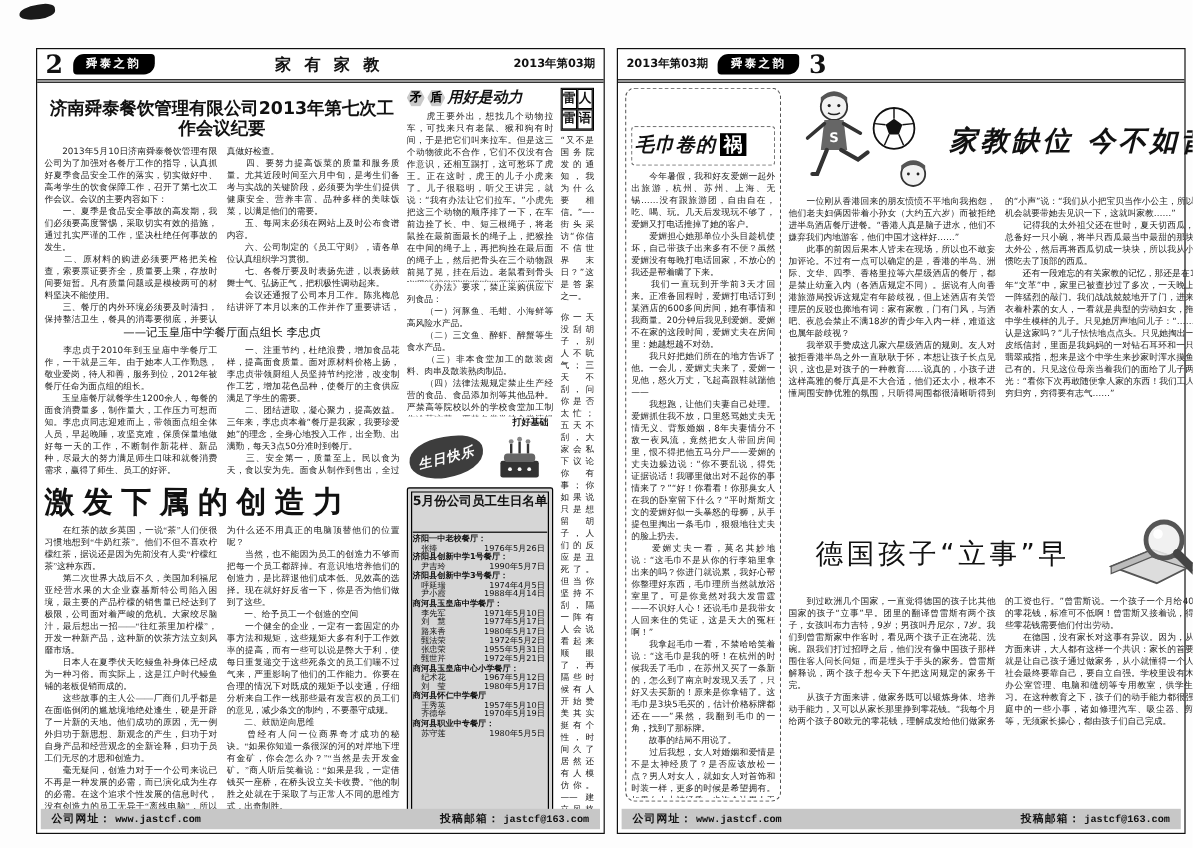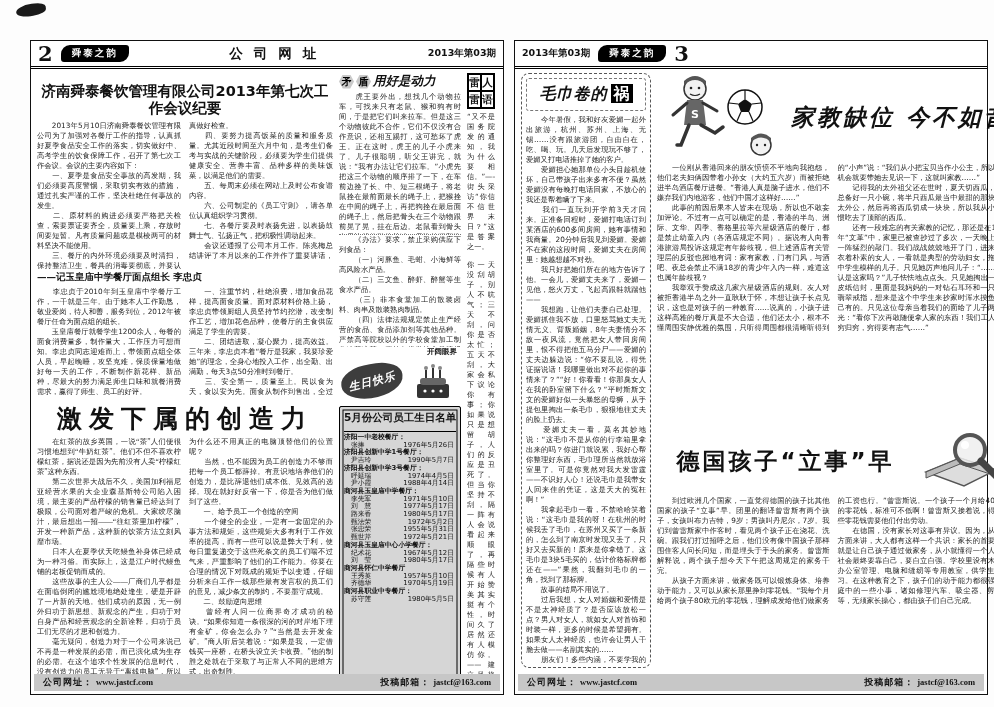--- a/index.html
+++ b/index.html
@@ -20,81 +20,81 @@
   .jtext{font-size:7.3px;line-height:10px;text-align:justify;white-space:pre-line;color:#1c1c1c;overflow:hidden;}
   .cols2{column-count:2;column-gap:8px;}
   
   .pbody{flex:1 1 auto;min-height:0;display:grid;padding:4px 6px;gap:6px;}
   .pbody-left{grid-template-columns:296px 122px 28px;}
   .a1-title{font-size:14.5px;font-weight:bold;text-align:center;margin:10px 0 4px;line-height:17px;}
   .a1-body{height:150px;}
   .a2-title{text-align:center;margin:5px 0 1px;line-height:22px;white-space:nowrap;}
   .a2-t1{font-size:19px;font-weight:900;font-style:italic;letter-spacing:2px;}
   .a2-t2{font-size:20px;font-weight:900;letter-spacing:2px;margin-left:10px;}
-  .a2-byline{font-weight:bold;font-size:9.5px;margin-bottom:3px;}
+  .a2-byline{text-align:center;font-weight:normal;font-size:9.5px;margin-bottom:3px;}
   .a2-body{height:112px;}
-  .a3-title{font-size:25px;font-weight:900;letter-spacing:7px;text-align:center;margin:6px 0 4px;line-height:28px;}
+  .a3-title{font-size:25px;font-weight:900;letter-spacing:7px;text-align:left;margin:6px 0 4px;line-height:28px;}
   .a3-body{height:246px;font-family:Liberation Serif, serif;}
   
   .col-rail{display:flex;flex-direction:column;min-height:0;}
   .md-title{display:flex;align-items:center;gap:2px;font-weight:900;font-style:italic;font-size:12.5px;white-space:nowrap;margin-bottom:2px;}
   .hex{display:inline-block;width:15px;height:14px;line-height:14px;text-align:center;font-size:10px;font-style:normal;
        background:#c9c9c9;color:#000;clip-path:polygon(25% 0,75% 0,100% 50%,75% 100%,25% 100%,0 50%);font-weight:bold;}
   .md-body{height:140px;border-bottom:1px dotted #777;padding-bottom:2px;}
   .reg-title{font-weight:bold;font-size:10px;line-height:15px;margin:5px 0 2px;}
   .reg-body{height:112px;}
   .reg-sig{text-align:right;font-size:7.5px;font-weight:bold;padding-right:4px;}
   .bday-emblem{position:relative;height:44px;margin:3px 0 2px;flex:0 0 auto;}
   .emb-banner{position:absolute;left:2px;top:4px;width:62px;height:34px;background:#3d3d3d;border-radius:50% 40% 55% 45%;
               transform:rotate(-8deg);display:flex;align-items:center;justify-content:center;}
   .emb-text{color:#fff;font-weight:900;font-style:italic;font-size:11px;letter-spacing:1px;transform:rotate(-6deg);}
   .emb-cake{position:absolute;right:4px;top:0;}
   .bday-box{flex:1 1 auto;min-height:0;background:#d6d6d6;border:1.5px solid #000;box-shadow:inset 0 0 0 2.5px #d6d6d6,inset 0 0 0 3.5px #000;
             padding:4px 4px 2px;overflow:hidden;border-radius:2px;}
-  .bday-title{font-weight:900;font-size:10.5px;text-align:center;border-bottom:1px solid #000;padding-bottom:6px;margin-bottom:2px;white-space:nowrap;}
+  .bday-title{font-weight:900;font-size:10.5px;text-align:center;border-bottom:1px solid #000;padding-bottom:18px;margin-bottom:2px;white-space:nowrap;}
   .b-group{font-weight:bold;font-size:6.8px;line-height:7.7px;}
   .b-person{display:flex;justify-content:space-between;font-size:6.8px;line-height:7.7px;padding:0 2px 0 7px;}
   
   .col-strip{display:flex;flex-direction:column;min-height:0;overflow:hidden;}
   .strip-head{display:grid;grid-template-columns:1fr 1fr;border:1.5px solid #000;margin-bottom:3px;flex:0 0 auto;}
   .strip-head span{border:0.5px solid #000;font-weight:900;font-size:10.5px;line-height:15px;text-align:center;}
   .strip-item{font-size:7.2px;line-height:10px;text-align:justify;margin-bottom:8px;color:#1c1c1c;}
   
   .pbody-right{grid-template-columns:130px 1fr;}
   .towel-box{border:1.5px dashed #555;border-radius:8px;padding:4px 4px 2px;display:flex;flex-direction:column;min-height:0;}
-  .towel-title{border:1px dashed #777;border-radius:3px;text-align:center;font-weight:900;font-size:16px;
-               padding:5px 2px;margin-bottom:4px;white-space:nowrap;flex:0 0 auto;}
+  .towel-title{border:1px dashed #777;border-radius:3px;font-weight:900;font-size:16px;
+               padding:5px 2px;margin-bottom:4px;white-space:nowrap;flex:0 0 auto;margin-top:27px;}
   .tt-outline{font-style:italic;letter-spacing:1px;}
   .tt-block{background:#000;color:#fff;padding:0 3px;margin-left:3px;}
   .towel-body{flex:1 1 auto;min-height:0;}
   .col-right{display:flex;flex-direction:column;min-height:0;}
   .jj-head{display:flex;align-items:center;gap:6px;flex:0 0 auto;}
   .jj-title{font-size:23px;font-weight:900;font-style:italic;letter-spacing:3px;flex:1;text-align:center;white-space:nowrap;margin:0;}
   .jj-body{height:262px;margin-top:2px;}
   .de-head{display:flex;align-items:center;gap:4px;margin-top:3px;flex:0 0 auto;}
-  .de-title{font-size:23px;font-weight:700;letter-spacing:3px;flex:1;text-align:center;white-space:nowrap;margin:0;}
+  .de-title{font-size:23px;font-weight:400;letter-spacing:3px;flex:1;text-align:center;white-space:nowrap;margin:0;}
   .de-body{flex:1 1 auto;min-height:0;margin-top:2px;}
   
   .pfoot{flex:0 0 auto;height:17px;margin:2px 3px 3px;background:#c7c7c7;display:flex;justify-content:space-between;
          align-items:center;padding:0 9px;font-size:9px;font-weight:bold;}
   .pfoot .lbl{letter-spacing:1px;margin-right:3px;}
-  .pfoot .val{font-family:Liberation Serif, serif;font-size:8.5px;}
+  .pfoot .val{font-family:Liberation Mono, monospace;font-size:8.5px;}
 </style>
 </head>
 <body>
 
 <div class="canvas">
   <div class="smudge"></div>
   <div class="spread">
 
     <section class="page">
       <header class="phead">
         <span class="pnum">2</span>
         <span class="badge">舜泰之韵</span>
-        <span class="ptitle">公司网址</span>
+        <span class="ptitle">家有家教</span>
         <span class="pissue">2013年第03期</span>
       </header>
 
       <div class="pbody pbody-left">
 
         <div>
           <article>
             <h1 class="a1-title">济南舜泰餐饮管理有限公司2013年第七次工作会议纪要</h1>
             <div class="jtext cols2 a1-body">　　2013年5月10日济南舜泰餐饮管理有限公司为了加强对各餐厅工作的指导，认真抓好夏季食品安全工作的落实，切实做好中、高考学生的饮食保障工作，召开了第七次工作会议。会议的主要内容如下：
 　　一、夏季是食品安全事故的高发期，我们必须要高度警惕，采取切实有效的措施，通过扎实严谨的工作，坚决杜绝任何事故的发生。
@@ -142,21 +142,21 @@
               <span>用好是动力</span>
             </div>
             <div class="jtext md-body">　　虎王要外出，想找几个动物拉车，可找来只有老鼠、猴和狗有时间，于是把它们叫来拉车。但是这三个动物彼此不合作，它们不仅没有合作意识，还相互踢打，这可愁坏了虎王。正在这时，虎王的儿子小虎来了。儿子很聪明，听父王讲完，就说：“我有办法让它们拉车。”小虎先把这三个动物的顺序排了一下，在车前边拴了长、中、短三根绳子，将老鼠拴在最前面最长的绳子上，把猴拴在中间的绳子上，再把狗拴在最后面的绳子上，然后把骨头在三个动物跟前晃了晃，挂在后边。老鼠看到骨头在后边就使劲往前冲，后边的猴和狗也只得跟着使劲地跑。就这样，小老虎用了合理的安排解决了虎王的难题。</div>
           </article>
           <article>
             <div class="jtext reg-body">　　《办法》要求，禁止采购供应下列食品：
 　　（一）河豚鱼、毛蚶、小海鲜等高风险水产品。
 　　（二）三文鱼、醉虾、醉蟹等生食水产品。
 　　（三）非本食堂加工的散装卤料、肉串及散装熟肉制品。
 　　（四）法律法规规定禁止生产经营的食品、食品添加剂等其他品种。严禁高等院校以外的学校食堂加工制作冷荤凉菜。严禁各类学校食堂违规加工制作豆角（四季豆）。严禁各类学校食堂采购、贮存、使用亚硝酸盐。严禁学校食堂使用非食用物质加工制作食品。</div>
-            <div class="reg-sig">开阔眼界</div>
+            <div class="reg-sig">打好基础</div>
           </article>
           <div class="bday-emblem">
             <div class="emb-banner">
               <span class="emb-text">生日快乐</span>
             </div>
             <svg class="emb-cake" width="50" height="44" viewBox="0 0 50 44">
               <rect x="10" y="24" width="32" height="14" rx="2" fill="#333"></rect>
               <rect x="13" y="18" width="26" height="7" rx="3" fill="#666"></rect>
               <line x1="19" y1="10" x2="19" y2="18" stroke="#333" stroke-width="2"></line>
               <line x1="26" y1="8" x2="26" y2="18" stroke="#333" stroke-width="2"></line>

